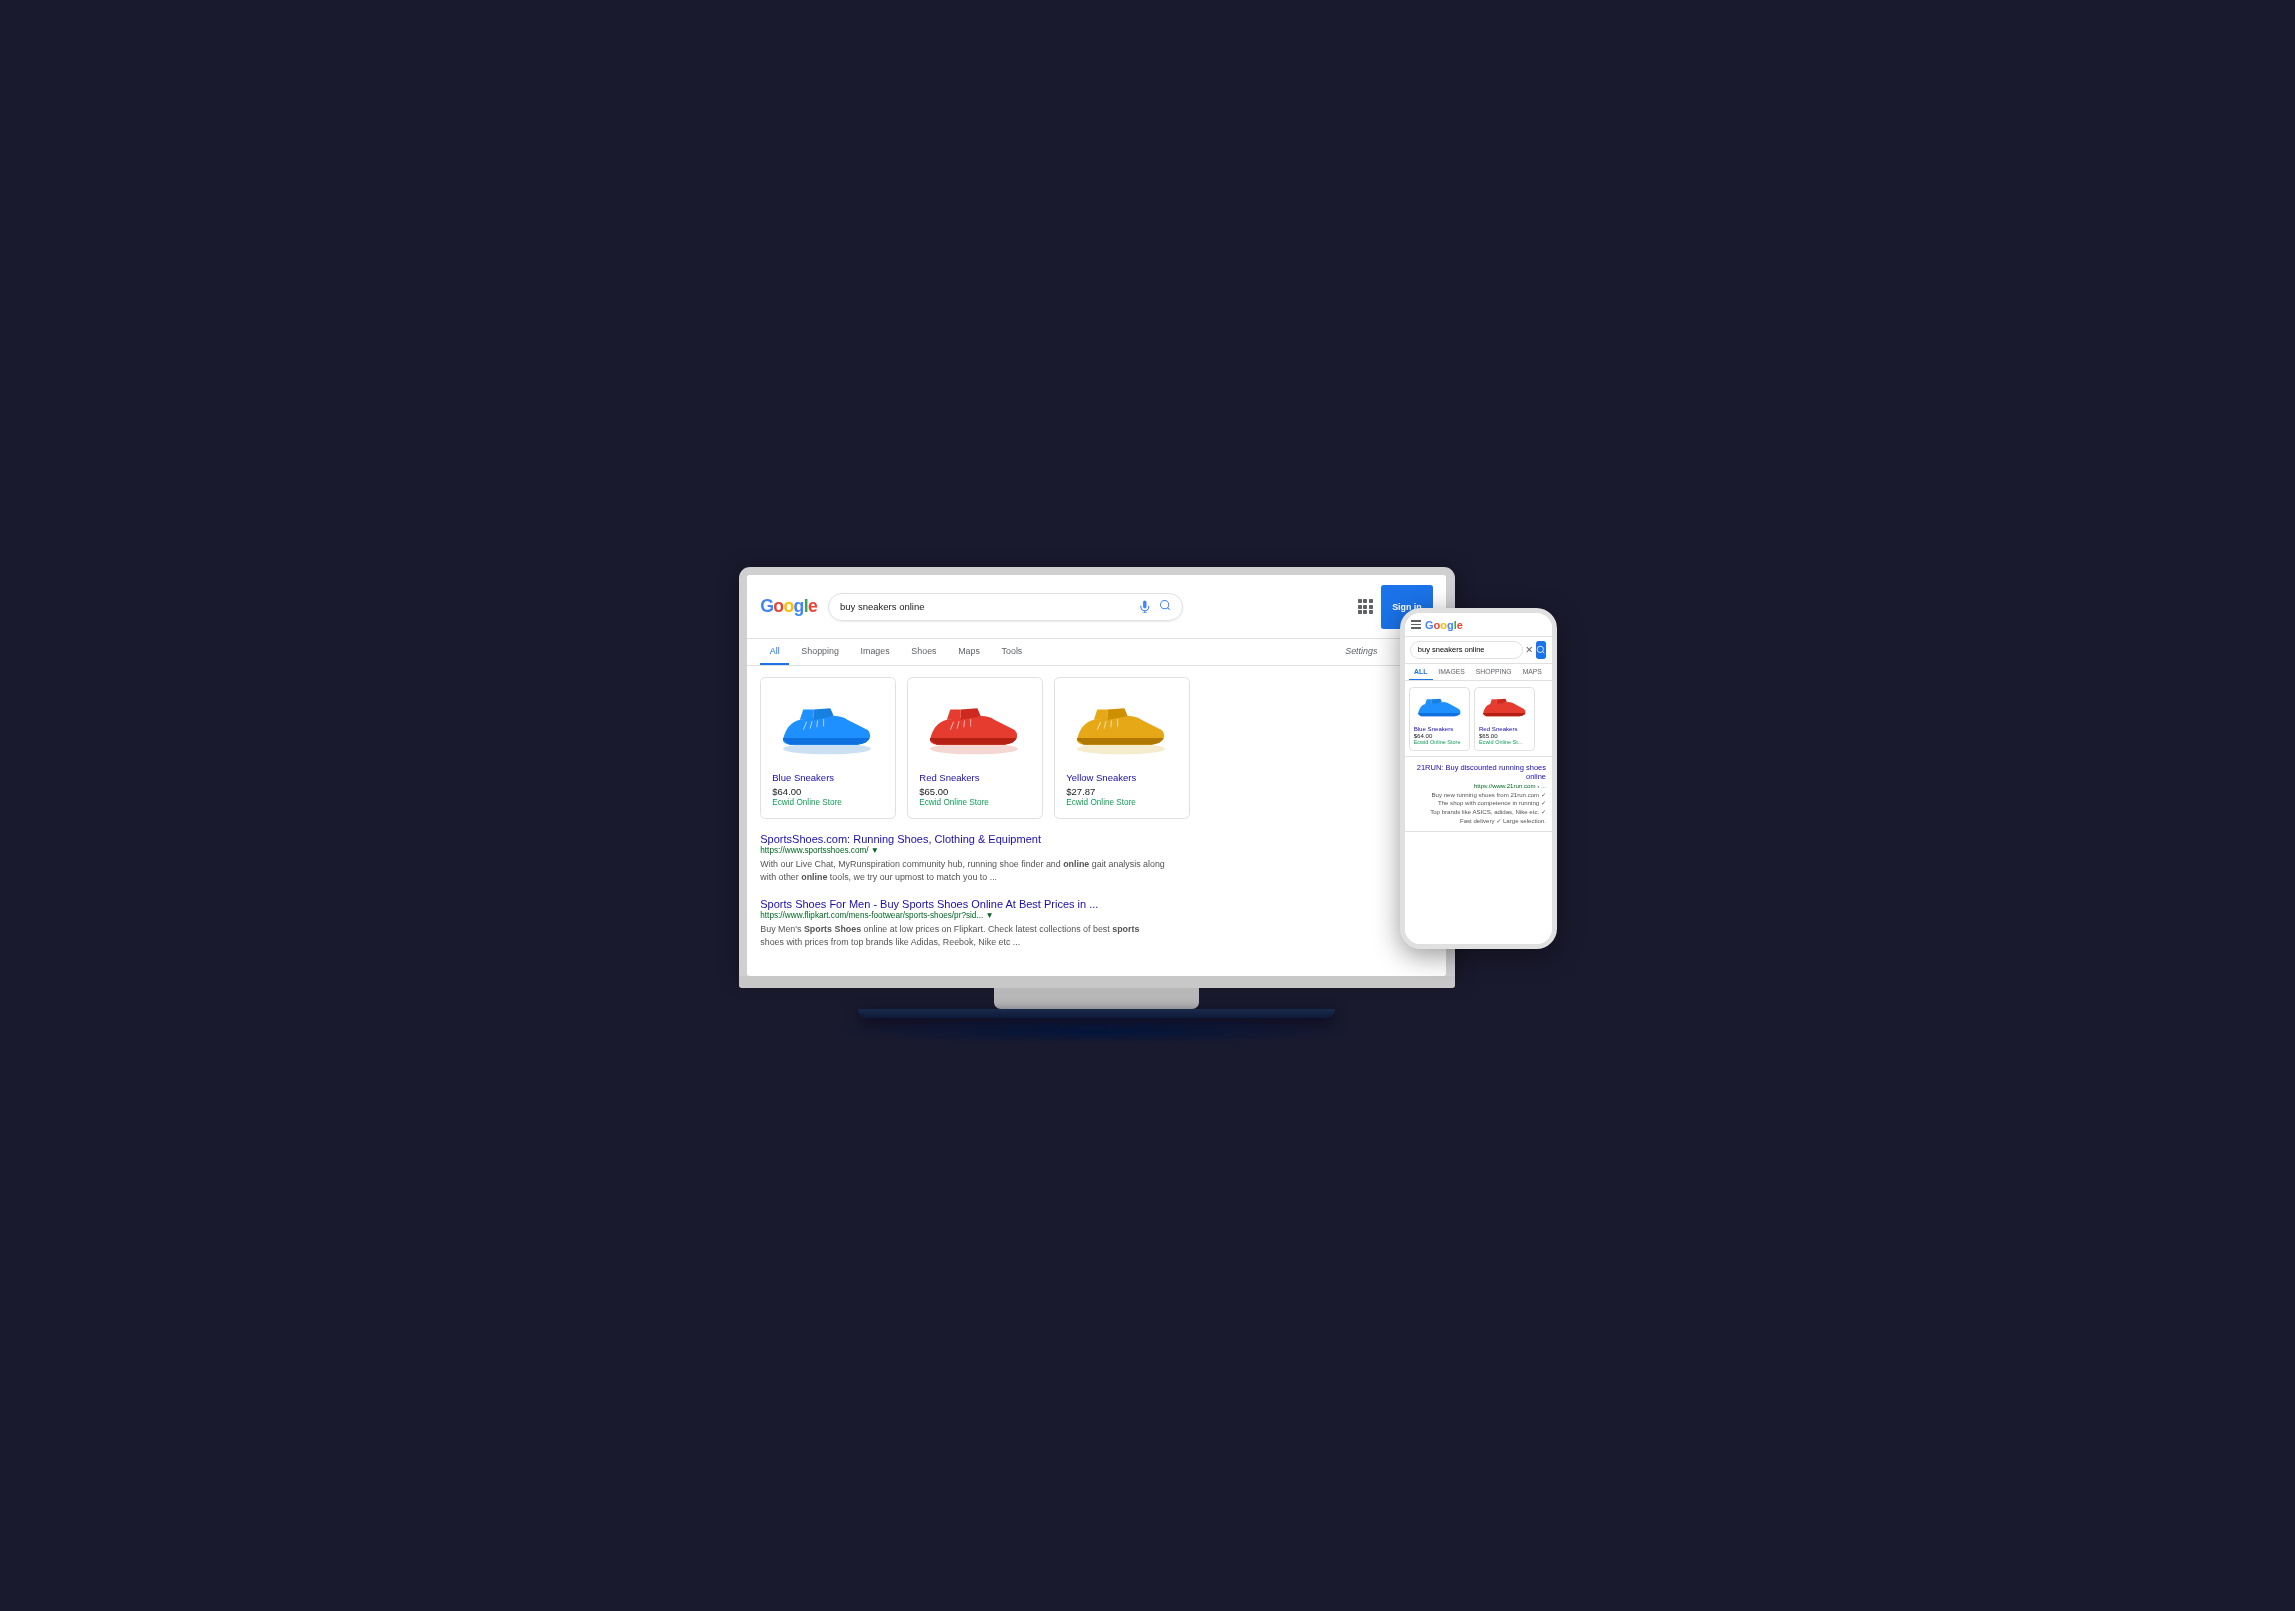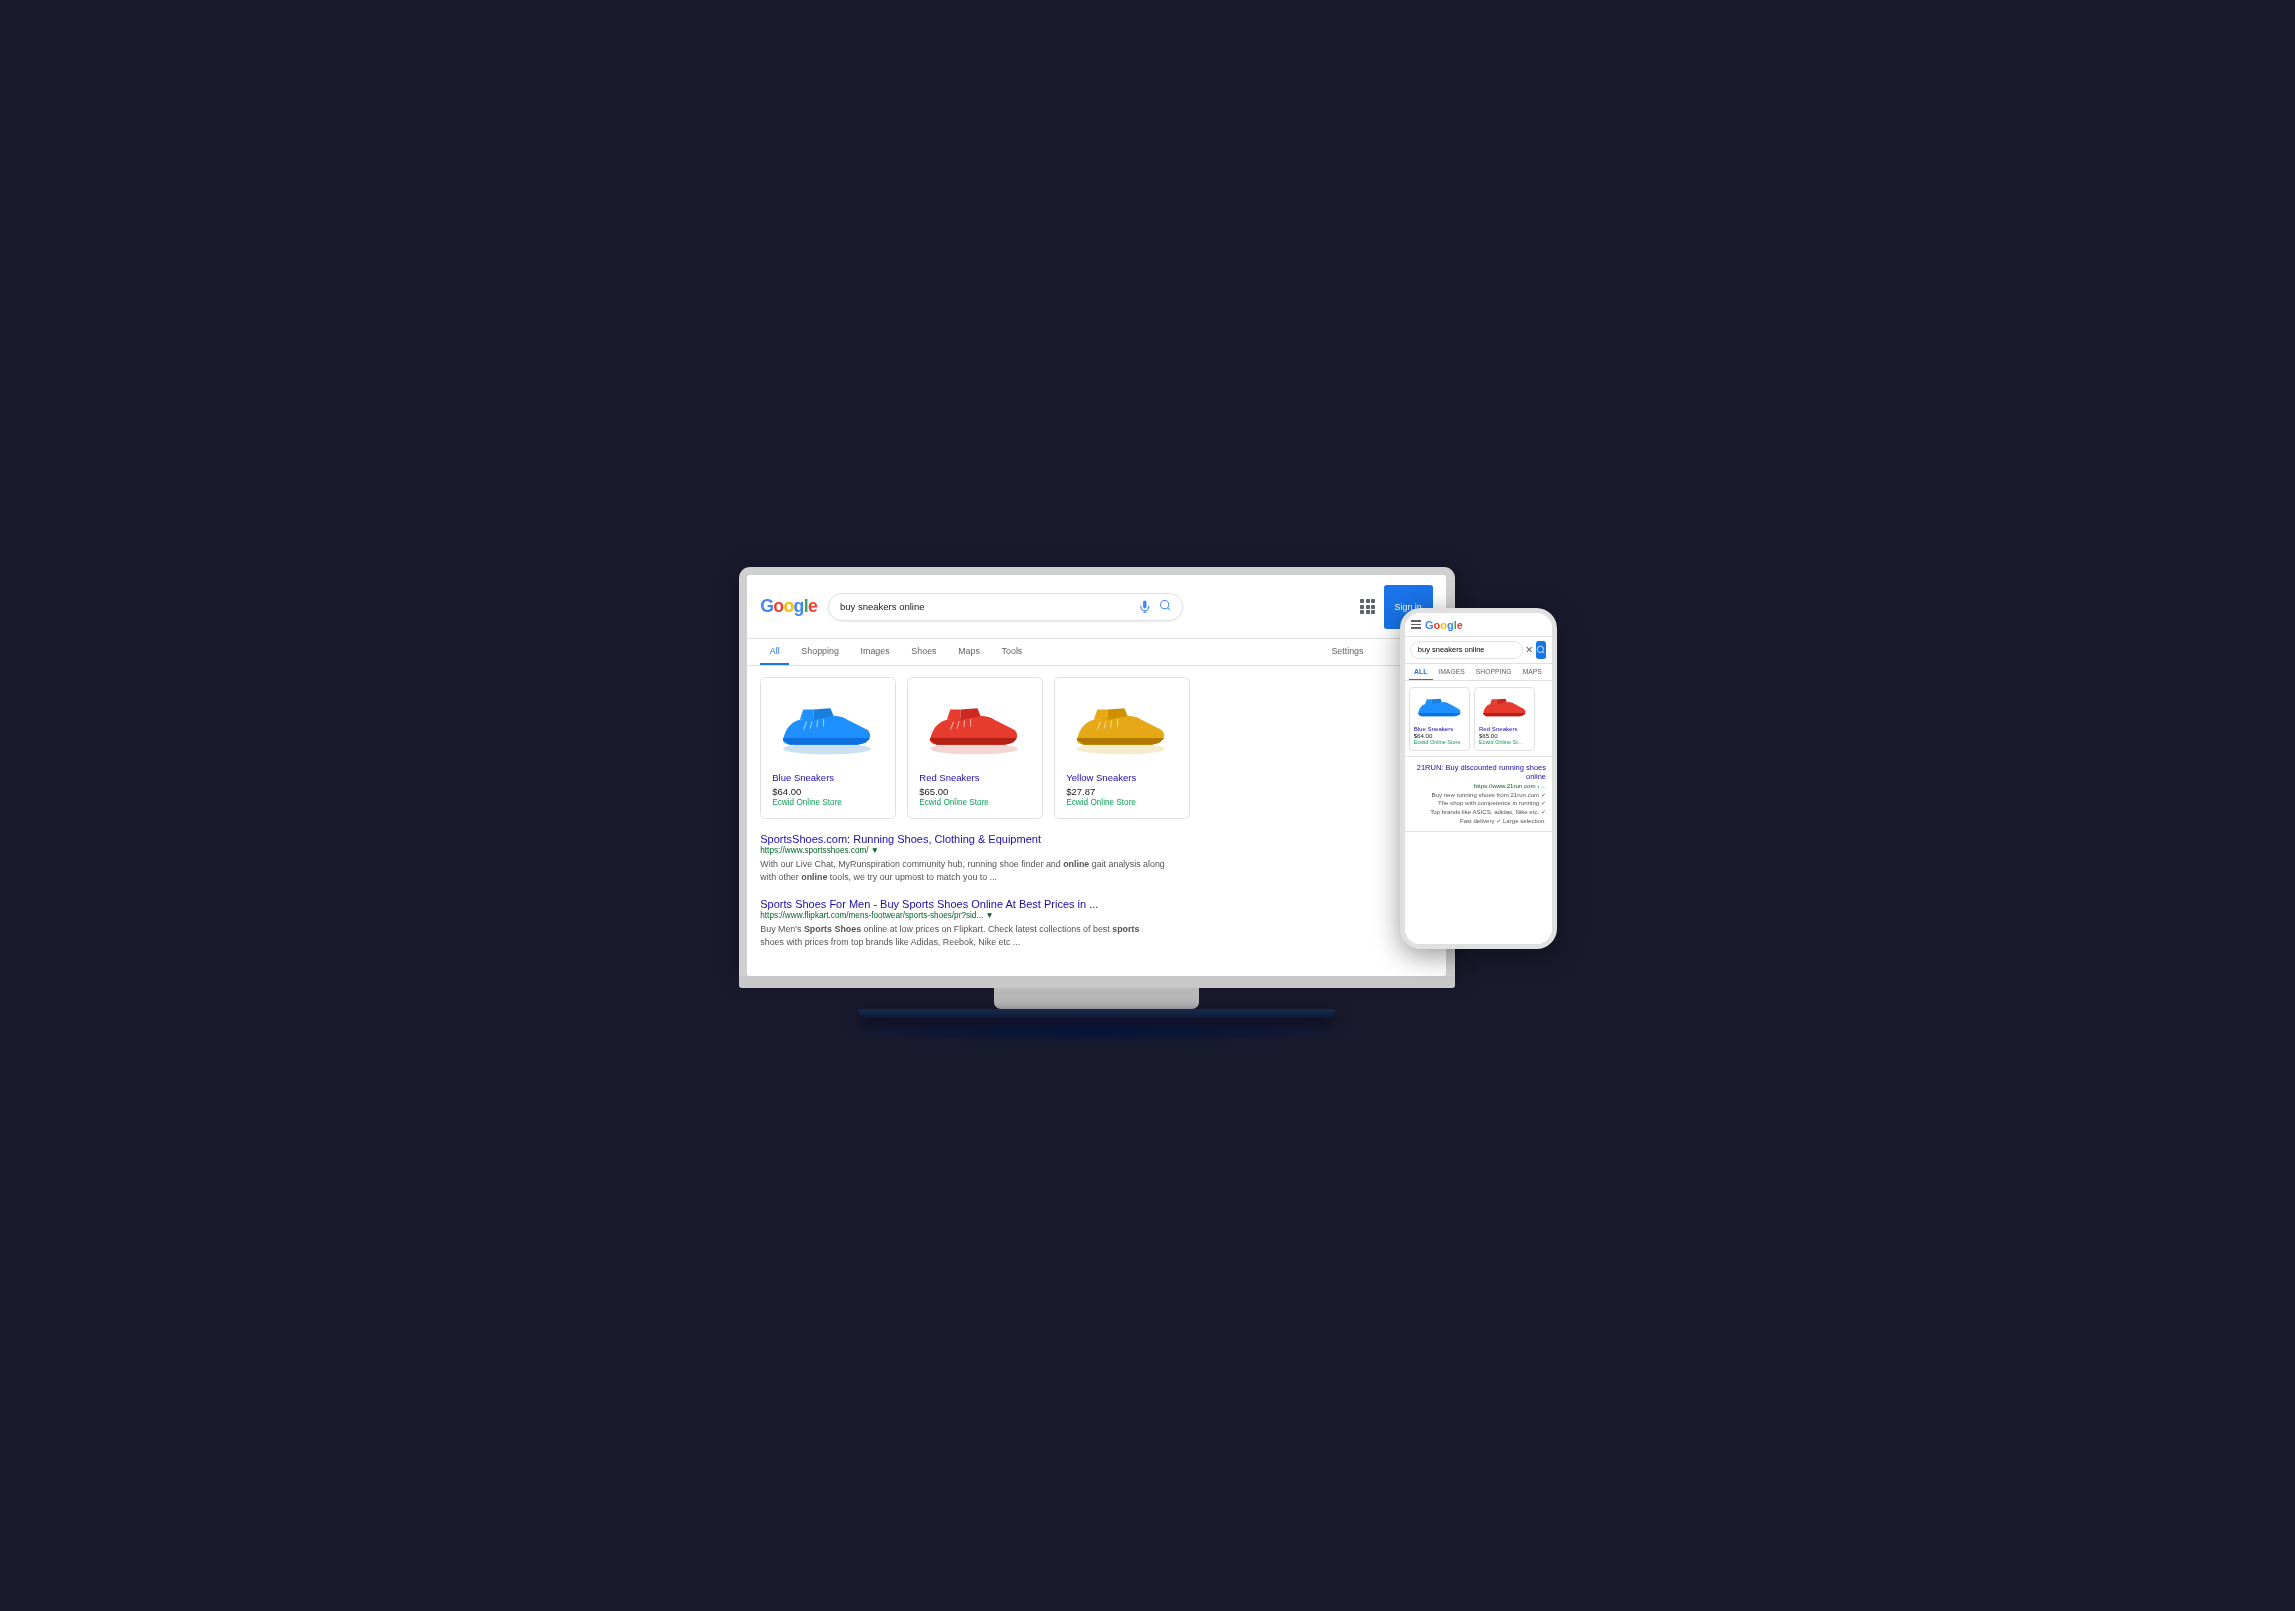--- a/index.html
+++ b/index.html
@@ -148,21 +148,21 @@
       border-radius: 0.7px;
     }
 
     .sign-in-btn {
       background: #1a73e8;
       color: white;
       border: none;
       border-radius: 2.7px;
       padding: 17px 11px;
       font-size: 8.9px;
-      font-weight: 400;
+      font-weight: 700;
       cursor: pointer;
     }
 
     .nav-tabs {
       display: flex;
       align-items: center;
       padding: 0 13.6px;
       border-bottom: 0.7px solid #e0e0e0;
       gap: 2.7px;
     }
@@ -178,21 +178,22 @@
 
     .nav-tab.active {
       color: #1a73e8;
       border-bottom: 2px solid #1a73e8;
       font-weight: 500;
     }
 
     .nav-right {
       margin-left: auto;
       display: flex;
-      gap: 20px;
+      gap: 6px;
+      font-style: italic;
     }
 
     .main-content {
       padding: 11px 13.6px;
       overflow-y: auto;
       height: calc(100% - 68px);
     }
 
     
     .product-row {

